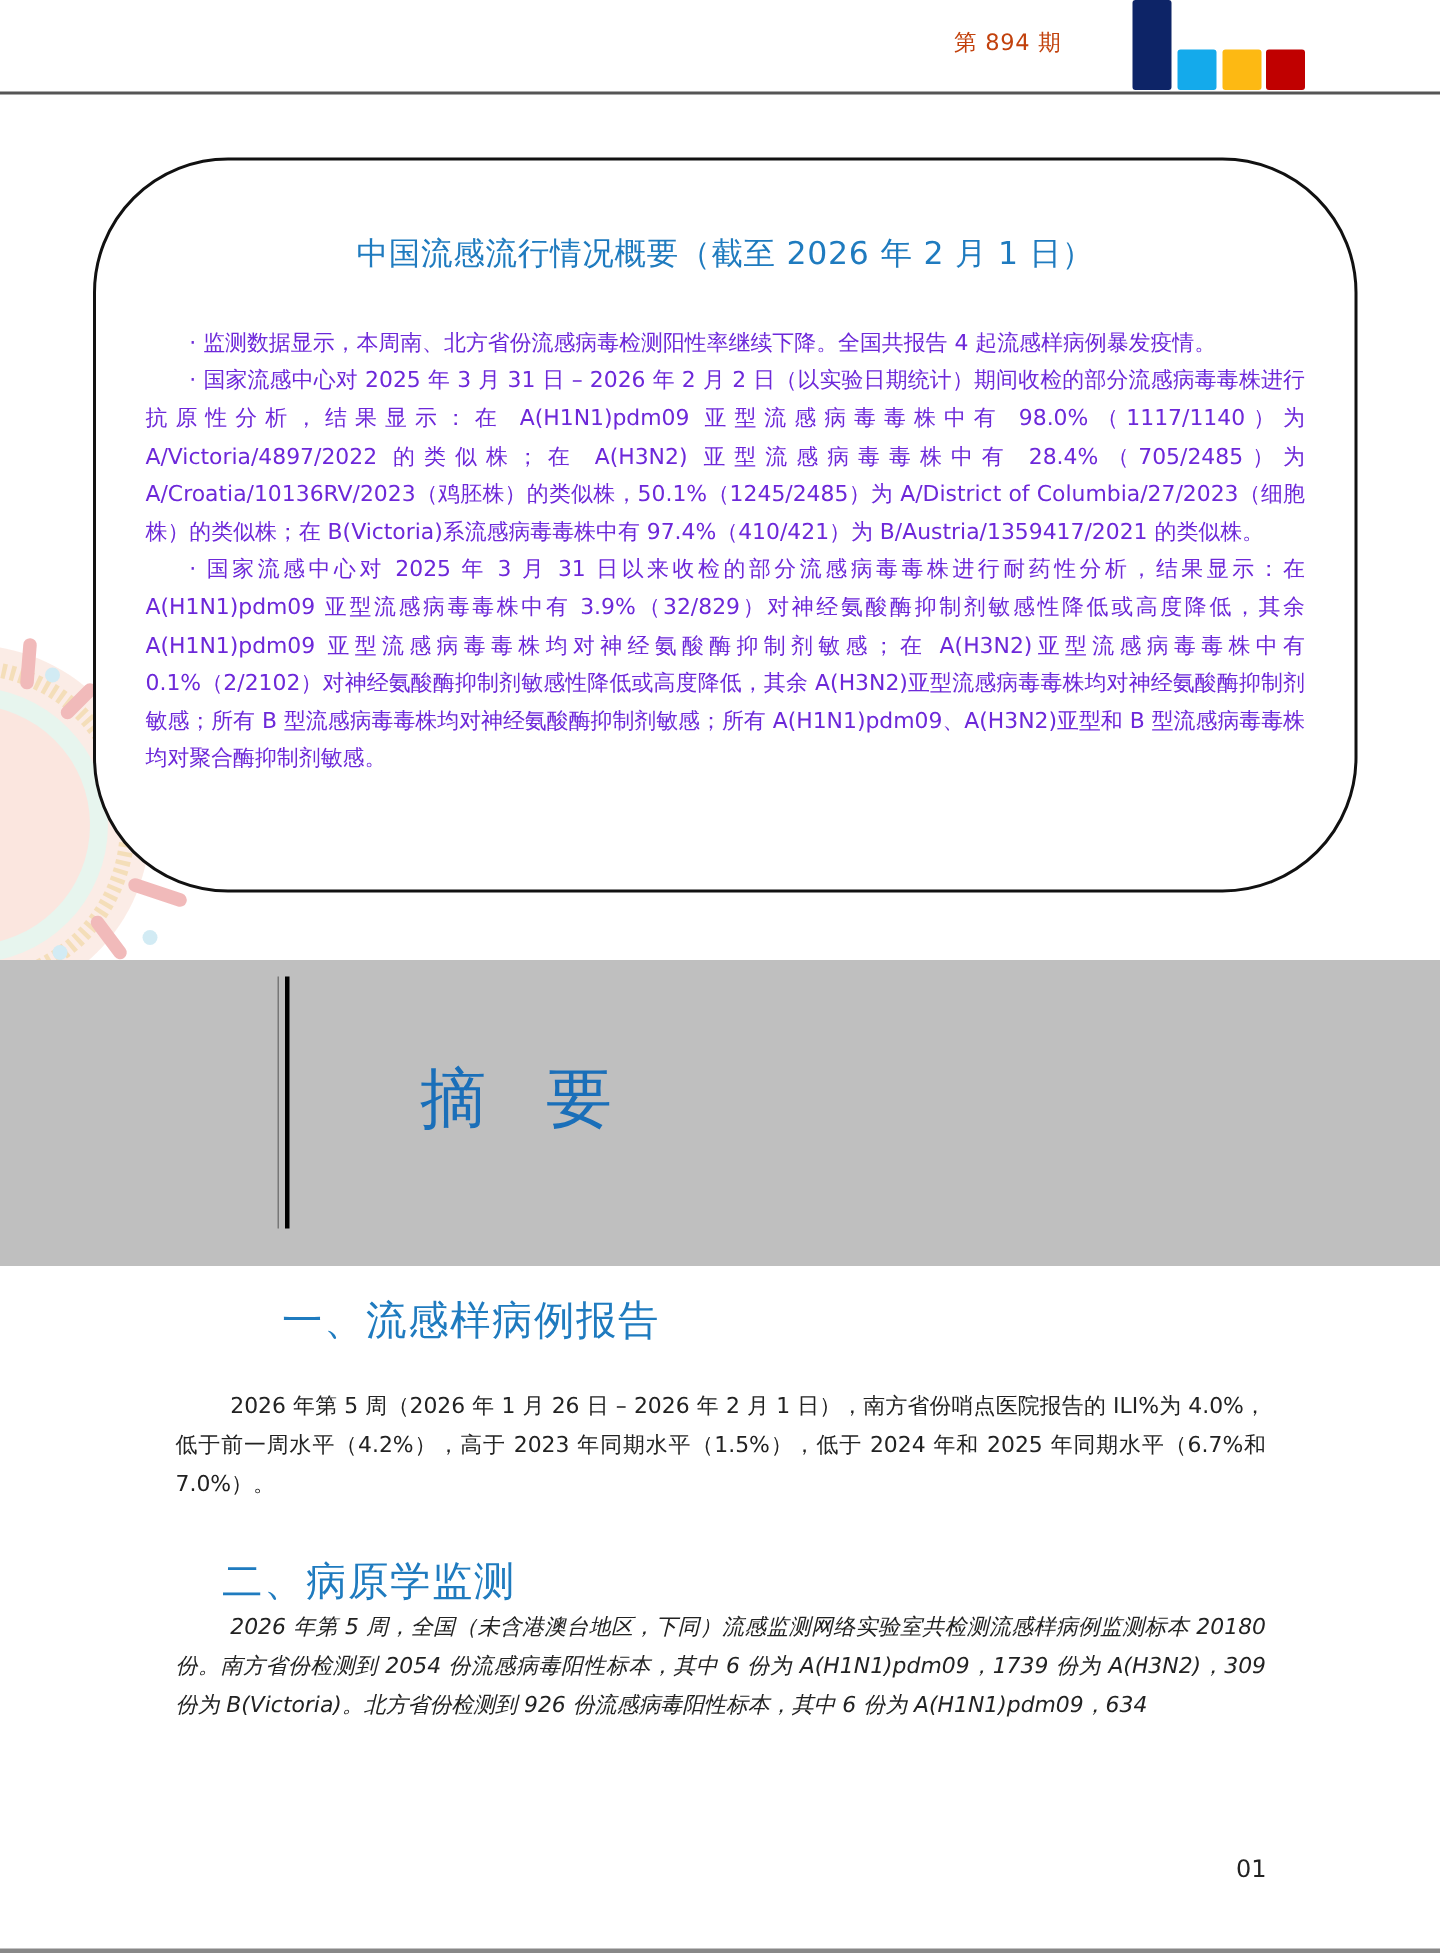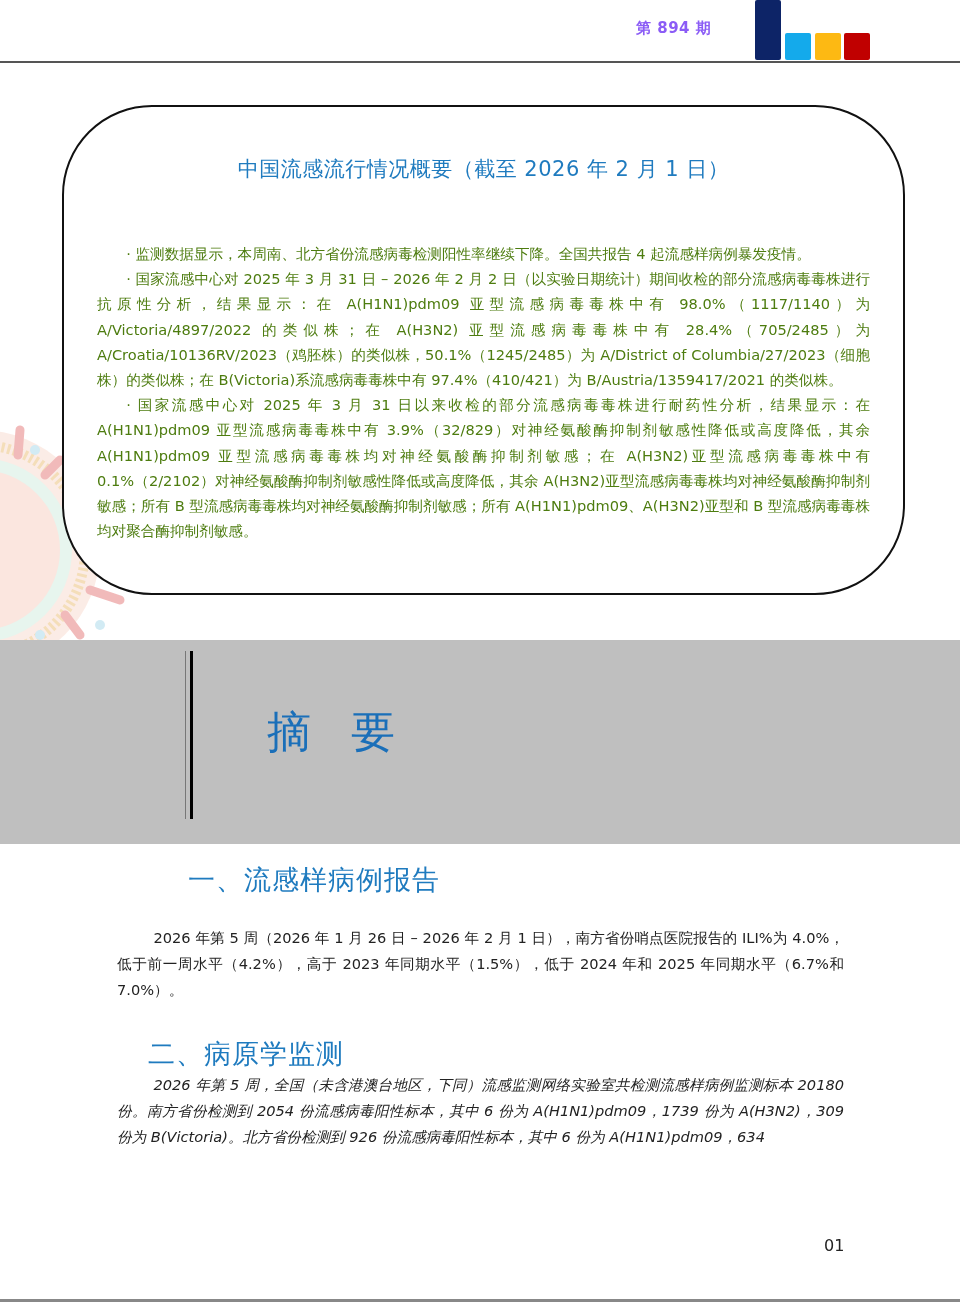--- a/index.html
+++ b/index.html
@@ -4,21 +4,21 @@
 <style>
   html, body { margin: 0; padding: 0; }
   body {
     width: 960px; height: 1302px; position: relative; overflow: hidden;
     background: #ffffff;
     font-family: "DejaVu Sans", "Liberation Sans", sans-serif;
     color: #1a1a1a;
   }
   .header-issue {
     position: absolute; left: 636px; top: 19px;
-    font-size: 15px; color: #8b5cf6; letter-spacing: 0.5px; font-weight: bold;
+    font-size: 15px; color: #c2410c; letter-spacing: 0.5px;
   }
   .logo-bar { position: absolute; border-radius: 2px; }
   .logo-navy { left: 755px; top: 0; width: 26px; height: 60px; background: #0d2467; }
   .logo-cyan { left: 785px; top: 33px; width: 26px; height: 27px; background: #14aaeb; }
   .logo-yellow { left: 815px; top: 33px; width: 26px; height: 27px; background: #fdb913; }
   .logo-red { left: 844px; top: 33px; width: 26px; height: 27px; background: #c00000; }
   .header-rule {
     position: absolute; left: 0; top: 61px; width: 960px; height: 2px; background: #555;
   }
 
@@ -31,32 +31,32 @@
     position: absolute; left: 62px; top: 105px; width: 843px; height: 490px;
     border: 2px solid #111; border-radius: 90px; background: #fff;
     box-sizing: border-box;
   }
   .summary-title {
     position: absolute; left: 62px; top: 155px; width: 843px; text-align: center;
     font-size: 21px; color: #1f7bbf; letter-spacing: 0.5px;
   }
   .summary-body {
     position: absolute; left: 97px; top: 216px; width: 773px;
-    font-size: 14.6px; line-height: 25.2px; text-align: justify; color: #4d7c0f; margin-top: 25px;
+    font-size: 14.6px; line-height: 25.2px; text-align: justify; color: #6d28d9;
   }
   .summary-body p { margin: 0; text-indent: 2em; }
 
   .abstract-band {
     position: absolute; left: 0; top: 640px; width: 960px; height: 204px;
     background: #bfbfbf;
   }
   .band-line-thin { position: absolute; left: 185px; top: 651px; width: 1px; height: 168px; background: #777; }
   .band-line-thick { position: absolute; left: 190px; top: 651px; width: 3px; height: 168px; background: #000; }
   .abstract-title {
-    position: absolute; left: 267px; top: 703px;
+    position: absolute; left: 280px; top: 703px;
     font-size: 44px; color: #1a6fb9; letter-spacing: 40px; font-weight: normal;
   }
 
   .section-heading {
     position: absolute; left: 148px; font-size: 27px; color: #1f7bbf; letter-spacing: 1px;
   }
   .sec1 { top: 862px; margin-left: 40px; }
   .sec2 { top: 1036px; }
   .section-body {
     position: absolute; left: 113px; width: 735px;

